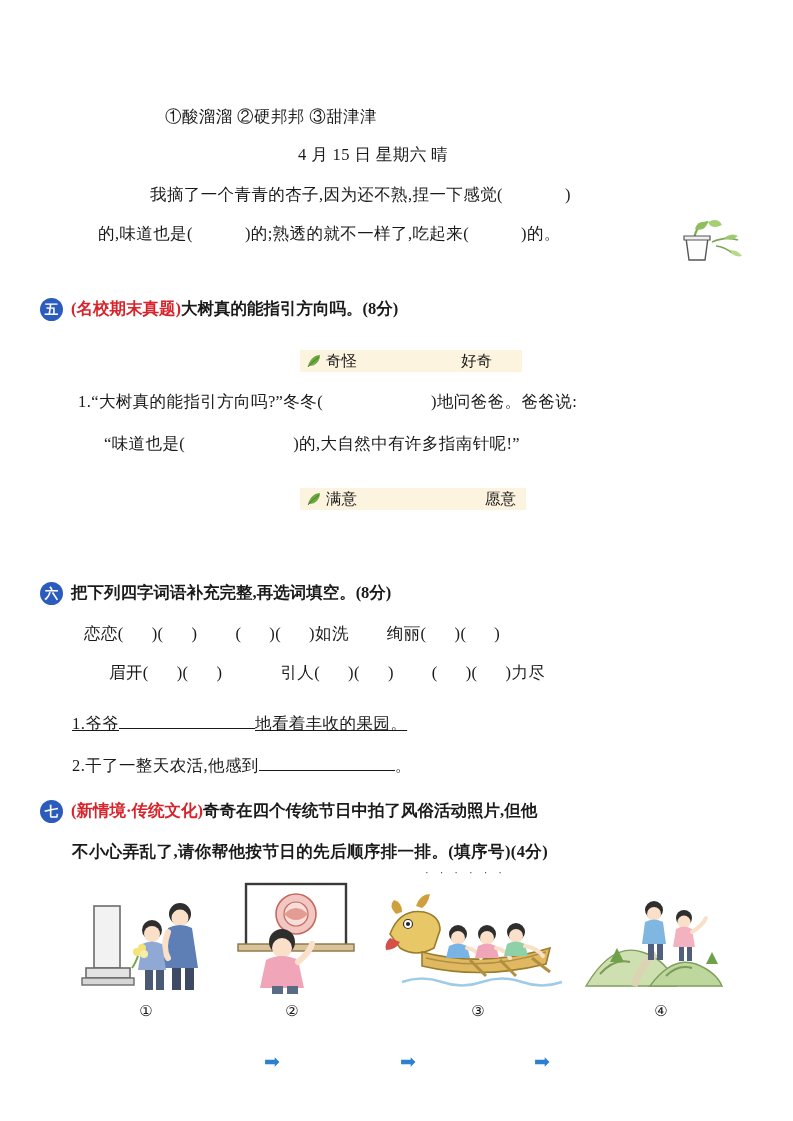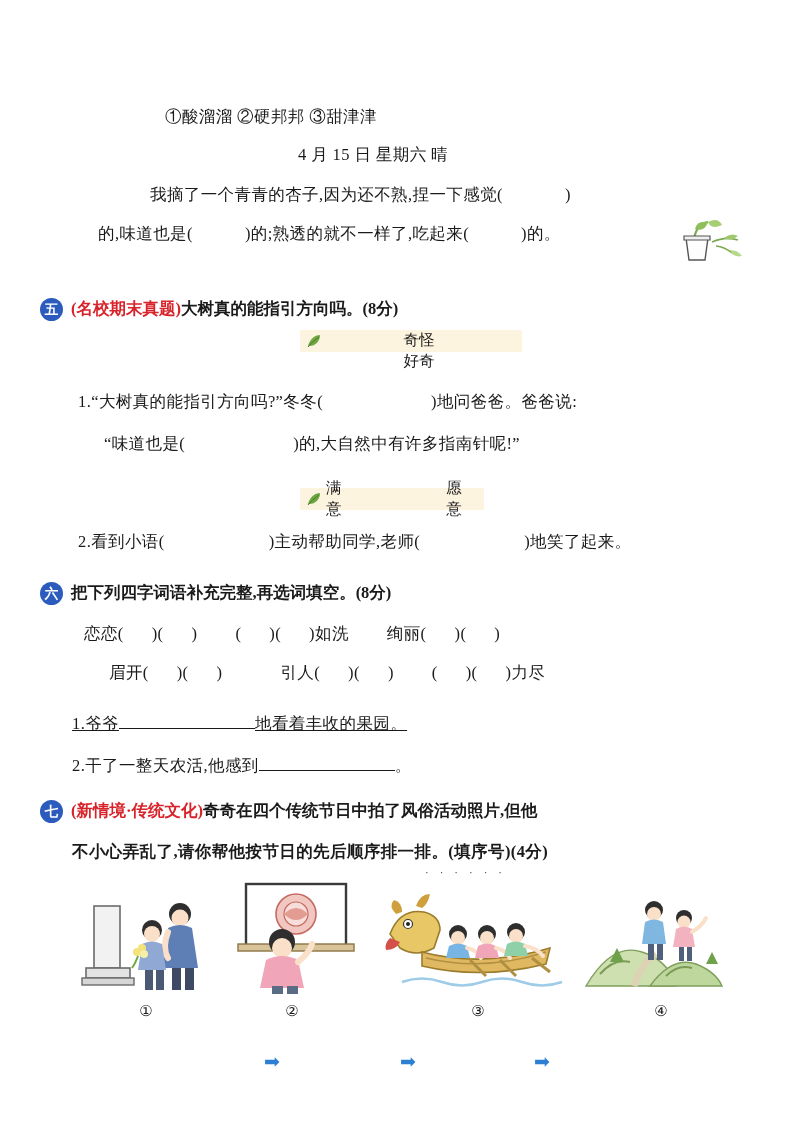--- a/index.html
+++ b/index.html
@@ -146,51 +146,48 @@
     <path d="M58 42 q8 0 12 6 q-9 2 -12 -6z" fill="#b6d98b"></path>
   </svg>
 
   <div class="sec" style="left:40px; top:296px;">
     <div class="badge">五</div>
     <div class="sec-text">
       <span class="red">(名校期末真题)</span><span>大树真的能指引方向吗。(8分)</span>
     </div>
   </div>
 
-  <div class="wordbank" style="left:300px; top:330px; width:222px;flex-direction:column;">
+  <div class="wordbank" style="left:300px; top:350px; width:222px;">
     <svg class="leaf" viewBox="0 0 16 16">
       <path d="M2 13 C4 5 10 2 14 2 C14 8 10 13 3 13 Z" fill="#6fa843"></path>
       <path d="M2 14 C5 10 9 7 13 4" stroke="#4d7a2c" stroke-width="1" fill="none"></path>
     </svg>
     <span>奇怪</span>
     <span class="wb-gap" style="width:104px;"></span>
     <span>好奇</span>
   </div>
 
   <div style="position:absolute; left:78px; top:390px;" class="row">
     <span>1.“大树真的能指引方向吗?”冬冬(</span><span class="paren-blank" style="width:108px;"></span><span>)地问爸爸。爸爸说:</span>
   </div>
 
   <div style="position:absolute; left:104px; top:432px;" class="row">
     <span>“味道也是(</span><span class="paren-blank" style="width:108px;"></span><span>)的,大自然中有许多指南针呢!”</span>
   </div>
 
-  <div class="wordbank" style="left:300px; top:488px; width:184px;justify-content:space-between;">
+  <div class="wordbank" style="left:300px; top:488px; width:226px;justify-content:space-between;">
     <svg class="leaf" viewBox="0 0 16 16">
       <path d="M2 13 C4 5 10 2 14 2 C14 8 10 13 3 13 Z" fill="#6fa843"></path>
       <path d="M2 14 C5 10 9 7 13 4" stroke="#4d7a2c" stroke-width="1" fill="none"></path>
     </svg>
     <span>满意</span>
     <span class="wb-gap" style="width:104px;"></span>
     <span>愿意</span>
   </div>
 
-  <div style="position:absolute; left:78px; top:530px;" class="row">
-    <span>2.看到小语(</span><span class="paren-blank" style="width:104px;"></span><span>)主动帮助同学,老师(</span><span class="paren-blank" style="width:104px;"></span><span>)地笑了起来。</span>
-  </div>
 
   <div class="sec" style="left:40px; top:580px;">
     <div class="badge">六</div>
     <div class="sec-text">把下列四字词语补充完整,再选词填空。(8分)</div>
   </div>
 
   <div style="position:absolute; left:84px; top:622px;" class="row">
     <span>恋恋(</span><span class="paren-blank" style="width:28px;"></span><span>)(</span><span class="paren-blank" style="width:28px;"></span><span>)</span><span class="wb-gap" style="width:38px;"></span><span>(</span><span class="paren-blank" style="width:28px;"></span><span>)(</span><span class="paren-blank" style="width:28px;"></span><span>)如洗</span><span class="wb-gap" style="width:38px;"></span><span>绚丽(</span><span class="paren-blank" style="width:28px;"></span><span>)(</span><span class="paren-blank" style="width:28px;"></span><span>)</span>
   </div>
 

